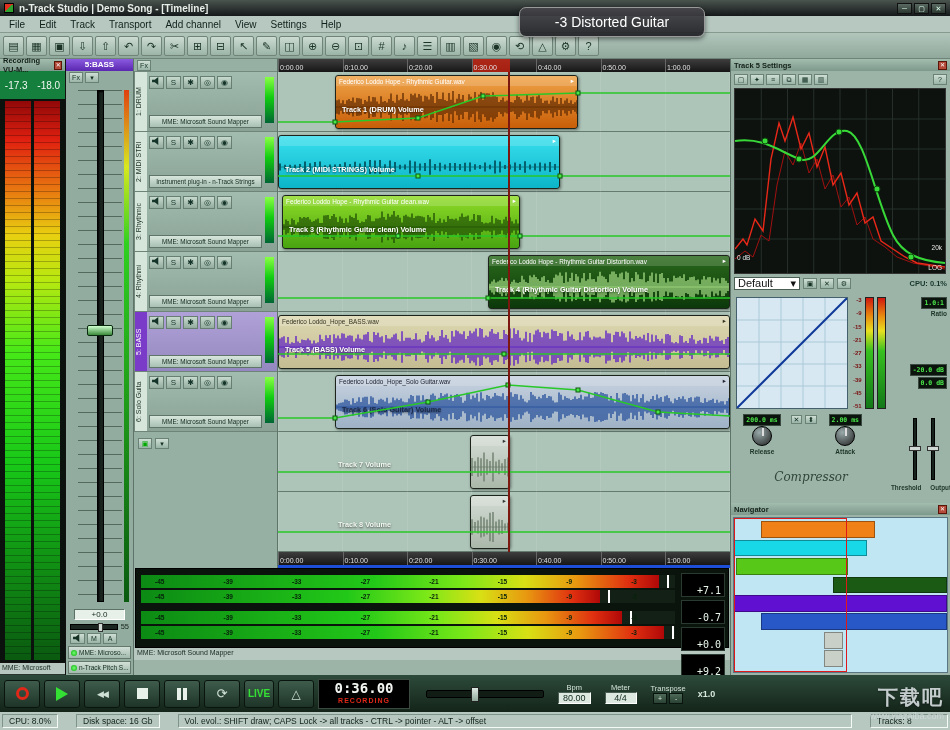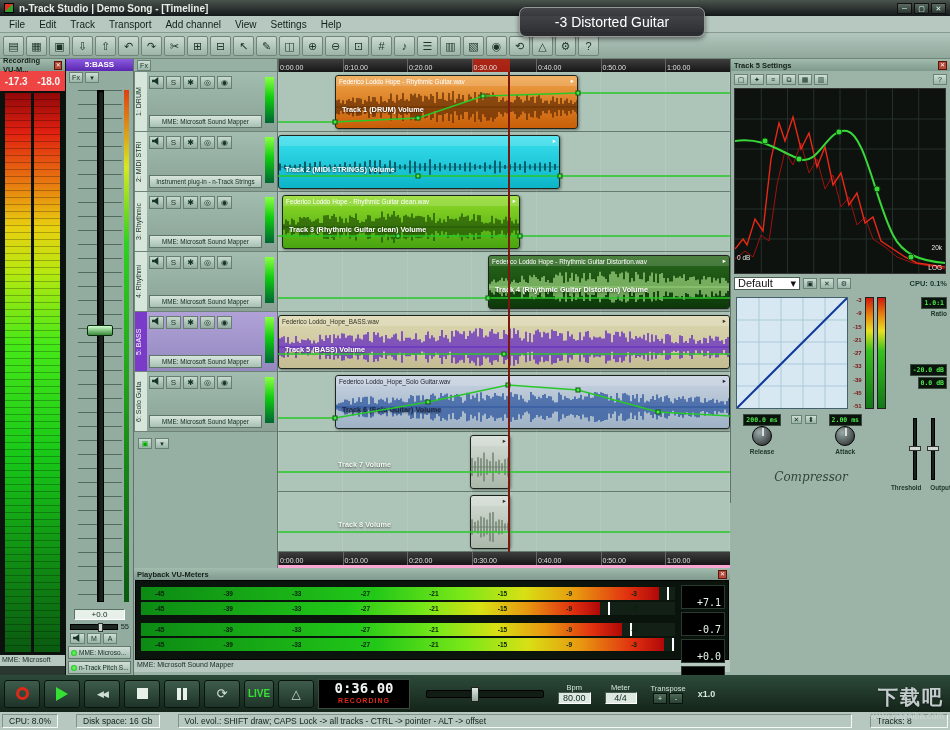--- a/index.html
+++ b/index.html
@@ -13,21 +13,21 @@
 .winbtn{width:15px;height:11px;margin-left:2px;background:linear-gradient(#5a6a62,#2a3630);border:1px solid #111;color:#dfe;font-size:7px;line-height:9px;text-align:center}
 #menubar{position:absolute;left:0;top:16px;width:950px;height:17px;background:#b6c8c0;border-bottom:1px solid #869a90;display:flex;align-items:center;padding-left:2px}
 .menu-item{padding:2px 7px;font-size:10px;color:#10201a}
 #toolbar{position:absolute;left:0;top:33px;width:950px;height:26px;background:linear-gradient(#b2c6bc,#90a89c);border-bottom:1px solid #6e8478;display:flex;align-items:center;padding-left:3px;gap:2px}
 .tb-icon{width:21px;height:20px;background:linear-gradient(#ccdcd2,#9cb4a8);border:1px solid #708478;border-radius:2px;font-size:11px;line-height:18px;text-align:center;color:#1c3428}
 
 
 #rec-vu{position:absolute;left:0;top:59px;width:66px;height:616px;background:#2a362f;border-right:1px solid #111}
 .panel-title{height:12px;background:linear-gradient(#a2bcae,#7e9a8c);display:flex;align-items:center;justify-content:space-between;padding:0 3px;font-size:7.5px;font-weight:bold;color:#132019}
 .xbtn{width:9px;height:9px;background:#b44a3a;border:1px solid #5a1408;color:#fff;font-size:6px;line-height:7px;text-align:center}
-#rec-readout{height:20px;background:#ef4444;color:#f2f6f2;font-size:10px;font-weight:bold;display:flex;align-items:center;justify-content:space-around}
+#rec-readout{height:28px;background:#15803d;color:#f2f6f2;font-size:10px;font-weight:normal;display:flex;align-items:center;justify-content:space-around}
 #rec-bars{height:563px;background:#0b110d;display:flex;justify-content:center;gap:3px;padding:2px}
 .vbar{width:26px;height:100%;background:linear-gradient(to top,#0a5a10 0%,#18c818 35%,#46e818 55%,#b8e810 68%,#e8d010 76%,#e87810 84%,#e02010 93%,#900808 100%);
  background-color:#131;position:relative}
 .vbar:after{content:"";position:absolute;inset:0;background:repeating-linear-gradient(180deg,transparent 0 6px,rgba(0,0,0,.25) 6px 7px)}
 #rec-dev{height:12px;background:#b6c8c0;font-size:7px;padding:1px 2px;color:#1a2a22;border-top:1px solid #111}
 
 
 #chstrip{position:absolute;left:66px;top:59px;width:68px;height:616px;background:#93aca0;border-right:1px solid #5e7468;display:flex;flex-direction:column}
 #cs-name{height:12px;background:linear-gradient(#8a5ae0,#5a28b0);color:#fff;font-size:8px;font-weight:bold;text-align:center;line-height:12px}
 #cs-fxrow{height:13px;display:flex;gap:2px;padding:1px 3px}
@@ -55,21 +55,21 @@
 .trow.sel .tlab{background:#7a3cc8;color:#fff}
 .tmid{flex:1;display:flex;flex-direction:column;justify-content:space-between;padding:4px 2px 3px}
 .tctrls{display:flex;gap:2px;align-items:center}
 .tsm{width:15px;height:13px;background:linear-gradient(#c8dace,#93ab9f);border:1px solid #67ærr}
 .tsm{border:1px solid #677f73;font-size:8px;line-height:11px;text-align:center;color:#15352a}
 .tdev{height:13px;background:linear-gradient(#d8e6dc,#a8c0b4);border:1px solid #5f756a;font-size:6.3px;line-height:11px;text-align:center;white-space:nowrap;overflow:hidden;color:#10281c}
 .tmeter{width:9px;height:46px;margin:5px 3px 0 1px;background:linear-gradient(to top,#063,#1c1 55%,#8f4)}
 #tp-monitor{margin:6px 4px;display:flex;align-items:center;gap:3px}
 
 
-#timeline{position:absolute;left:278px;top:59px;width:452px;height:509px;background:#f9a8d4;overflow:hidden}
+#timeline{position:absolute;left:278px;top:59px;width:452px;height:509px;background:#1d4ed8;overflow:hidden}
 .ruler{position:relative;height:13px;background:linear-gradient(#3e3e3e,#161616);color:#e0e0e0;font-size:7px;overflow:hidden}
 .ruler .tick{position:absolute;bottom:1px}
 .ruler .tline{position:absolute;top:0;width:1px;height:100%;background:#666}
 .ruler-red{position:absolute;left:194px;top:0;width:38px;height:100%;background:rgba(205,35,15,.78)}
 #lanes{position:relative;width:452px;height:480px;background-color:#adc4b8;
  background-image:repeating-linear-gradient(to right,rgba(255,255,255,.10) 0 1px,transparent 1px 64.5px),
  repeating-linear-gradient(to bottom,transparent 0 59px,rgba(30,50,40,.5) 59px 60px)}
 .clip{position:absolute;height:54px;border:1px solid #1c241c;border-radius:3px;box-shadow:1px 1px 3px rgba(0,0,0,.45);overflow:hidden;z-index:1}
 .clip-head{height:10px;display:flex;justify-content:space-between;align-items:center;padding:0 3px;font-size:6.4px;background:rgba(255,255,255,.16);white-space:nowrap;overflow:hidden}
 .clip-vol{position:absolute;left:6px;top:29px;font-size:7.3px;font-weight:bold;text-shadow:0 1px 2px rgba(0,0,0,.55);white-space:nowrap;z-index:3}
@@ -625,26 +625,40 @@
         <span class="vslider"><span class="vg"></span><span class="vh"></span></span>
         <span class="vslider"><span class="vg"></span><span class="vh"></span></span>
       </div>
       <div id="slider-labels">
         <span>Threshold</span>
         <span>Output</span>
       </div>
     </div>
   </div>
 
+  <div id="nav">
+    <div class="panel-title">
+      <span>Navigator</span>
+      <span class="xbtn">✕</span>
+    </div>
+    <div id="nav-body">
+
+    <div class="nav-bar" style="left: 12.6106%; width: 53.7611%; top: 2%; background: rgb(240, 128, 24);"></div>
+        <div class="nav-bar" style="left: 0%; width: 62.3894%; top: 14%; background: rgb(24, 216, 232);"></div>
+        <div class="nav-bar" style="left: 0.884956%; width: 52.6549%; top: 26%; background: rgb(88, 200, 24);"></div>
+        <div class="nav-bar" style="left: 46.4602%; width: 53.5398%; top: 38%; background: rgb(26, 90, 20);"></div>
+        <div class="nav-bar" style="left: 0%; width: 100%; top: 50%; background: rgb(96, 16, 208);"></div>
+        <div class="nav-bar" style="left: 12.6106%; width: 87.3894%; top: 62%; background: rgb(40, 88, 200);"></div>
+        <div class="nav-bar" style="left: 42.4779%; width: 8.84956%; top: 74%; background: rgb(200, 208, 200);"></div>
+        <div class="nav-bar" style="left: 42.4779%; width: 8.84956%; top: 86%; background: rgb(200, 208, 200);"></div>
+        <div id="nav-view"></div>
+      </div>
+  </div>
 
   <div id="pb">
-    <div class="panel-title">
-      <span>Playback VU-Meters</span>
-      <span class="xbtn">✕</span>
-    </div>
     <div id="pb-meters">
       <div class="pb-group" style="top:6px" id="pbg1">
           <div class="pb-bar">
             <div class="pb-fill" style="width: 97%;"></div>
             <div class="pb-peak" style="left: 98.5%;"></div>
             <div class="pb-scale">
               <span>-45</span>
               <span>-39</span>
               <span>-33</span>
               <span>-27</span>

